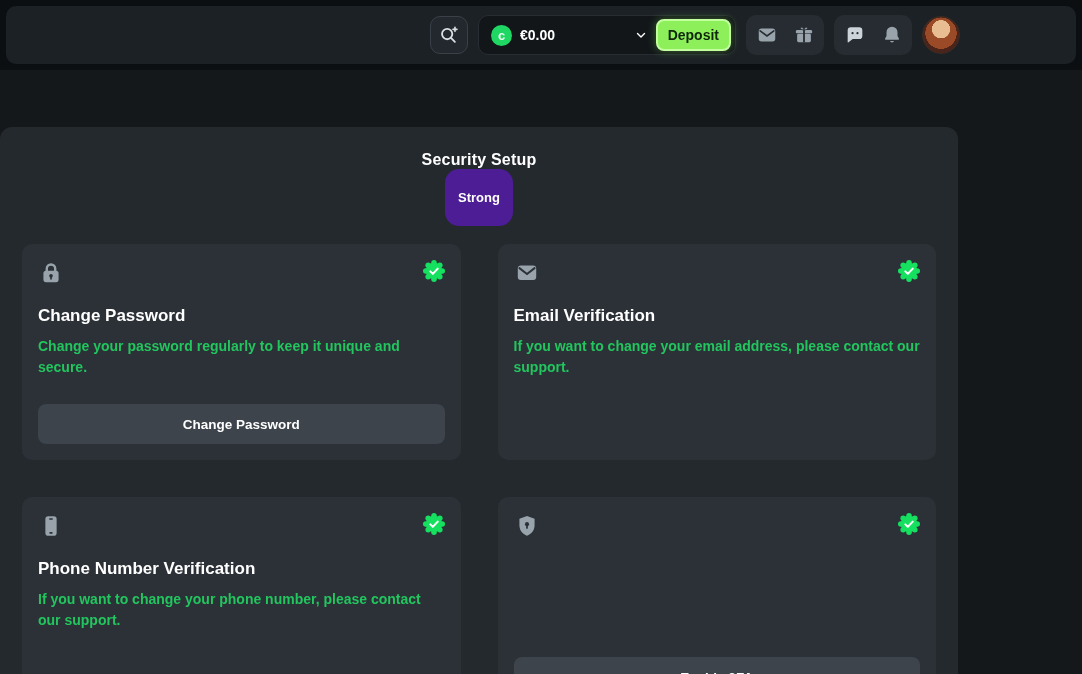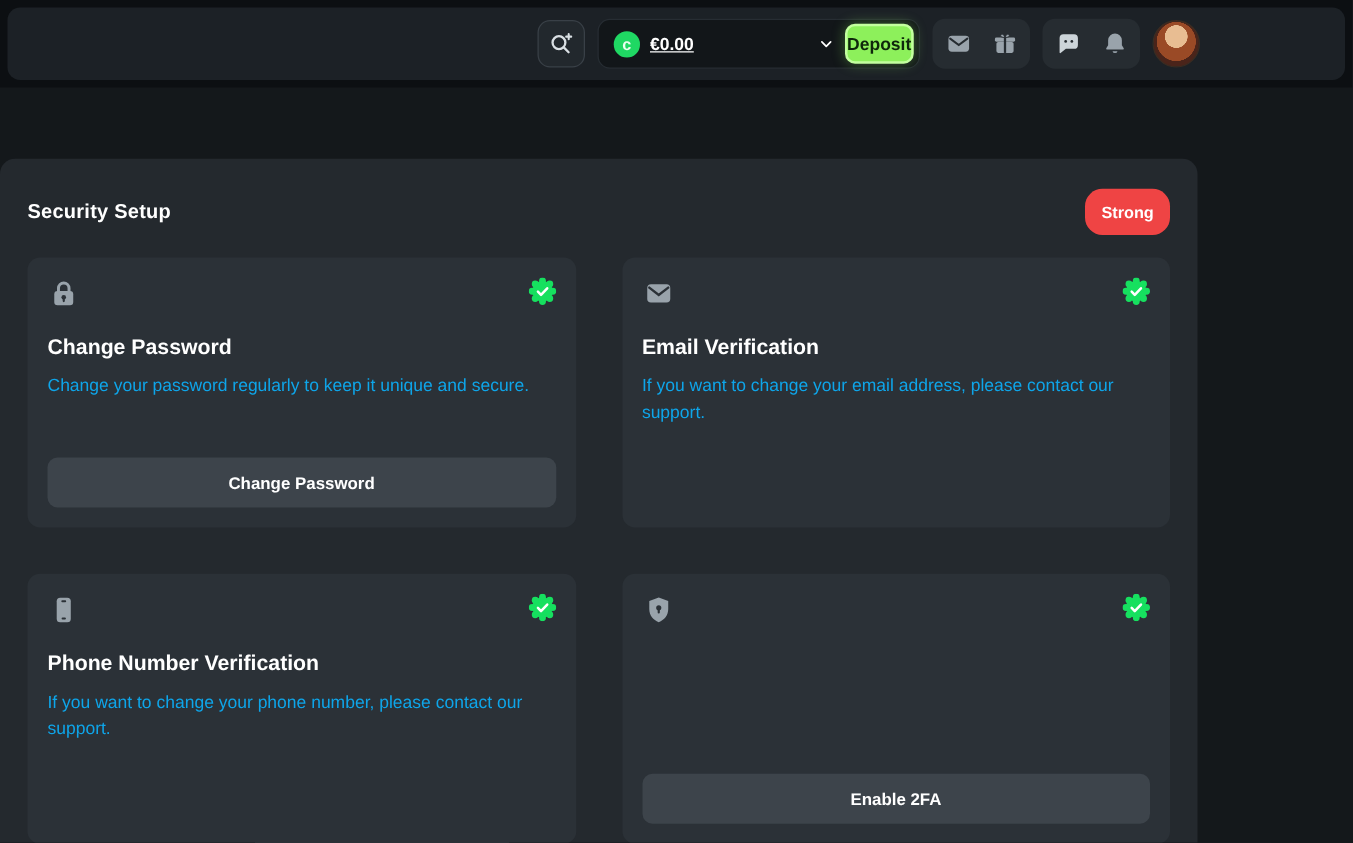--- a/index.html
+++ b/index.html
@@ -11,50 +11,50 @@
   .topbar { width:100%; height:58px; background:#1c2126; border-radius:10px;
             display:flex; align-items:center; justify-content:flex-end; gap:10px; padding-right:116px; }
 
   .search-btn { width:38px; height:38px; border-radius:10px; background:#22282d; border:1px solid #394047;
                 display:flex; align-items:center; justify-content:center; cursor:pointer; }
 
   .wallet { height:40px; width:258px; background:#121619; border:1px solid #272d33; border-radius:10px;
             display:flex; align-items:center; gap:8px; padding:0 4px 0 12px; cursor:pointer; }
   .coin { width:21px; height:21px; border-radius:50%; background:#1fd863; color:#eafff0;
           font-weight:800; font-size:13px; display:flex; align-items:center; justify-content:center; flex:0 0 auto; }
-  .balance { color:#ffffff; font-weight:700; font-size:14px;text-decoration:underline; }
+  .balance { color:#ffffff; font-weight:700; font-size:14px; }
   .chev { margin-left:auto; display:flex; align-items:center; cursor:pointer; }
-  .deposit { height:32px; padding:0 0; border-radius:8px; background:#8df05b; border:2px solid #c3ff9f;
+  .deposit { height:32px; padding:0 10px; border-radius:8px; background:#8df05b; border:2px solid #c3ff9f;
              color:#0f270c; font-weight:800; font-size:14px; cursor:pointer;
              box-shadow:0 0 10px rgba(141,240,91,.35); }
 
   .icon-group { height:40px; background:#262c31; border-radius:10px; display:flex; align-items:center; padding:0 3px; gap:2px; }
   .icon-btn { width:35px; height:34px; background:transparent; border:none; border-radius:8px;
               display:flex; align-items:center; justify-content:center; cursor:pointer; }
 
   .avatar { width:38px; height:38px; border-radius:50%; cursor:pointer; flex:0 0 auto;
             background:
               radial-gradient(circle at 50% 34%, #e8bd92 0 30%, rgba(0,0,0,0) 31%),
               radial-gradient(circle at 50% 45%, #9a4a26 0 58%, #4a241a 59% 80%, #2c1510 81%);
             border:1px solid #3a2c22; }
 
   
   .panel { position:absolute; left:0; top:127px; width:958px; height:640px;
            background:#24292e; border-radius:12px; padding:24px 22px; }
-  .panel-head { display:flex; align-items:center; justify-content:space-between; margin-bottom:18px; }
+  .panel-head { display:flex; align-items:center; justify-content:space-between; margin-bottom:18px;flex-direction:column; }
   .panel-title { color:#ffffff; font-size:16px; font-weight:800; letter-spacing:.2px; }
-  .strength { background:#ef4444; color:#ffffff; font-weight:700; font-size:13px;
-              padding:11px 13px; border-radius:14px; }
+  .strength { background:#4c1d95; color:#ffffff; font-weight:700; font-size:13px;
+              padding:21px 13px; border-radius:14px; }
 
   .grid { display:grid; grid-template-columns:1fr 1fr; column-gap:8px; row-gap:18px;gap:37px; }
   .card { background:#2b3137; border-radius:10px; padding:16px; min-height:216px;
           display:flex; flex-direction:column; }
   .card-top { display:flex; justify-content:space-between; align-items:flex-start; }
   .card-title { color:#ffffff; font-size:17px; font-weight:800; margin-top:20px; }
-  .card-desc { color:#0ea5e9; font-size:14px; line-height:1.5; margin-top:10px; }
+  .card-desc { color:#22c55e; font-size:14px; line-height:1.5; margin-top:10px;font-weight:bold; }
   .card-btn { margin-top:auto; width:100%; height:40px; border-radius:8px; background:#3d444b;
               border:none; color:#ffffff; font-weight:700; font-size:13.5px; cursor:pointer; }
   .card:nth-child(2) .card-btn, .card:nth-child(3) .card-btn { display:none; }
 
   .sliver { margin-top:18px; width:453px; height:16px; background:#2b3137; border-radius:10px 10px 0 0; }
 </style>
 </head>
 <body>
 
 <div class="page">

